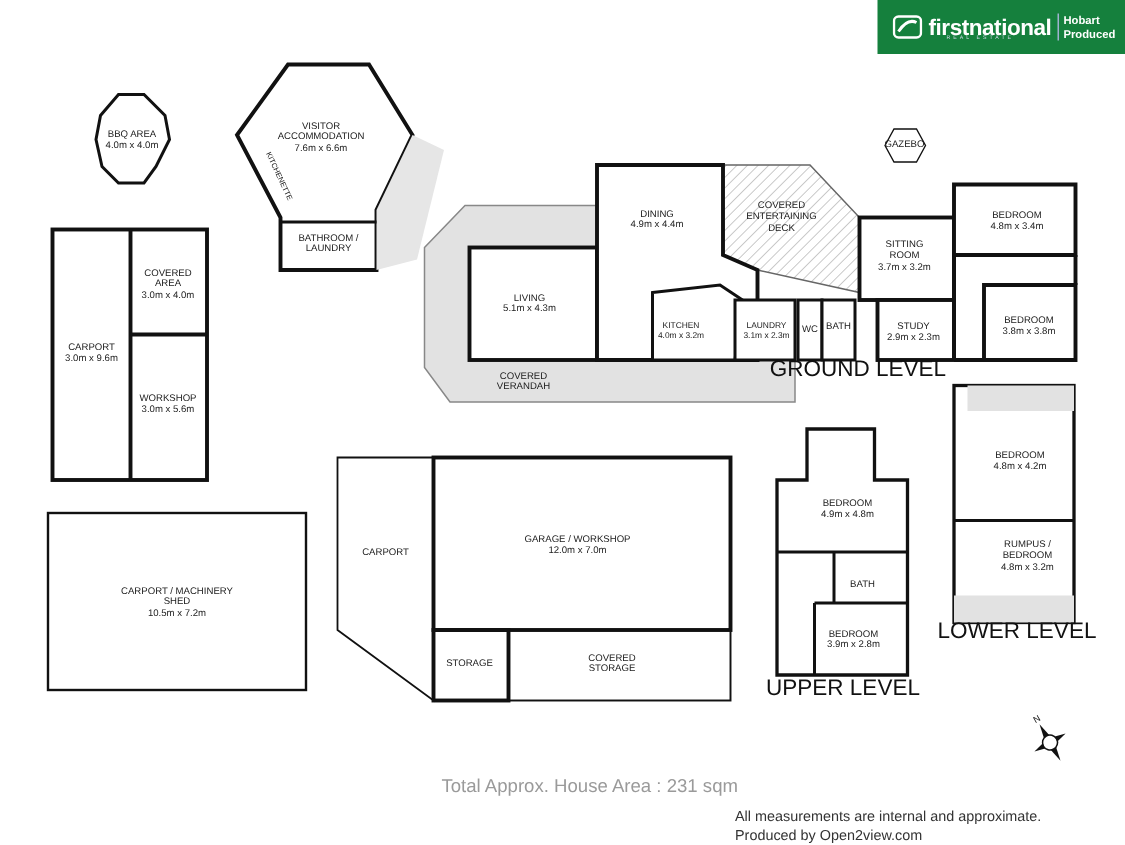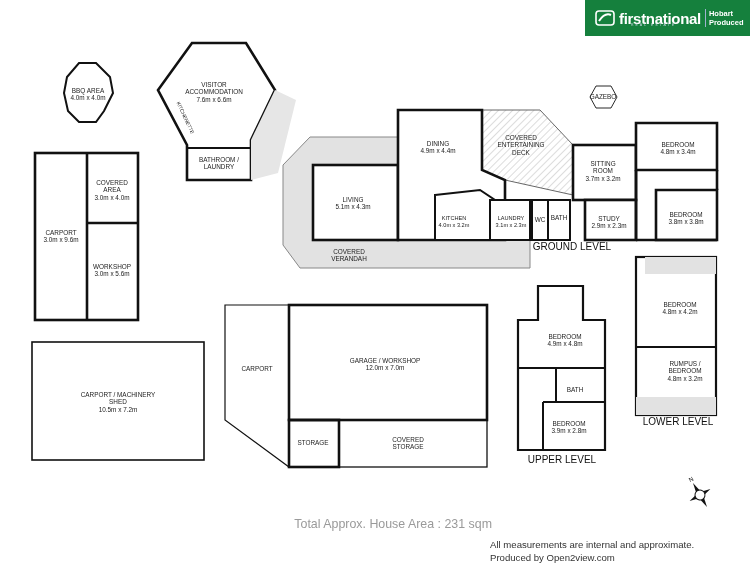--- a/index.html
+++ b/index.html
@@ -2,21 +2,21 @@
 <html><head>
 <meta charset="utf-8">
 <style>
   html, body { margin:0; padding:0; }
   body { width:750px; height:563px; background:#fff; position:relative; overflow:hidden;
          font-family:"Liberation Sans", sans-serif; }
   #plan { position:absolute; left:0; top:0; }
   .lbl { position:absolute; text-align:center; font-size:6.4px; line-height:7.4px; color:#222;
          transform:translate(-50%,-50%); white-space:nowrap; text-transform:uppercase; }
   .lbl .dim { display:block; text-transform:none; }
-  .level { position:absolute; font-size:10px; color:#111; transform:translate(-50%,-50%); white-space:nowrap; }
+  .level { position:absolute; font-size:15px; color:#111; transform:translate(-50%,-50%); white-space:nowrap; }
   .logo { position:absolute; left:585px; top:0; width:165px; height:36px; background:#15803d;
           color:#fff; display:flex; align-items:center; }
   .logo .brand { font-weight:bold; font-size:15px; letter-spacing:-0.3px; margin-left:4px; }
   .logo .sub { font-size:3.5px; letter-spacing:2px; position:absolute; left:46px; top:23px; color:#cfd8e8; }
   .logo .office { font-size:7.5px; line-height:9px; border-left:1px solid #9fb2d0; padding-left:3px; margin-left:4px;font-weight:bold; }
   .totals { position:absolute; left:252px; top:515px; width:240px; text-align:right; color:#9a9a9a; font-size:12.4px; line-height:19px; }
   .disclaimer { position:absolute; left:490px; top:515px; width:243px; text-align:left; color:#333; font-size:9.6px; line-height:12.5px;margin-top:24px; }
 </style>
 </head>
 <body>

